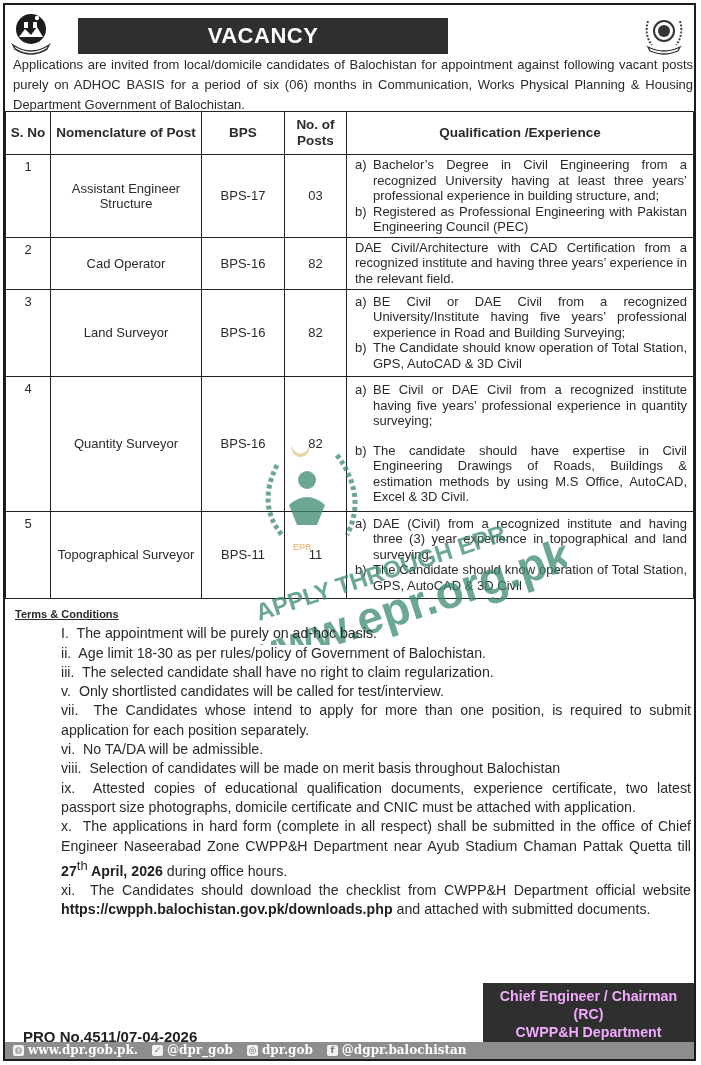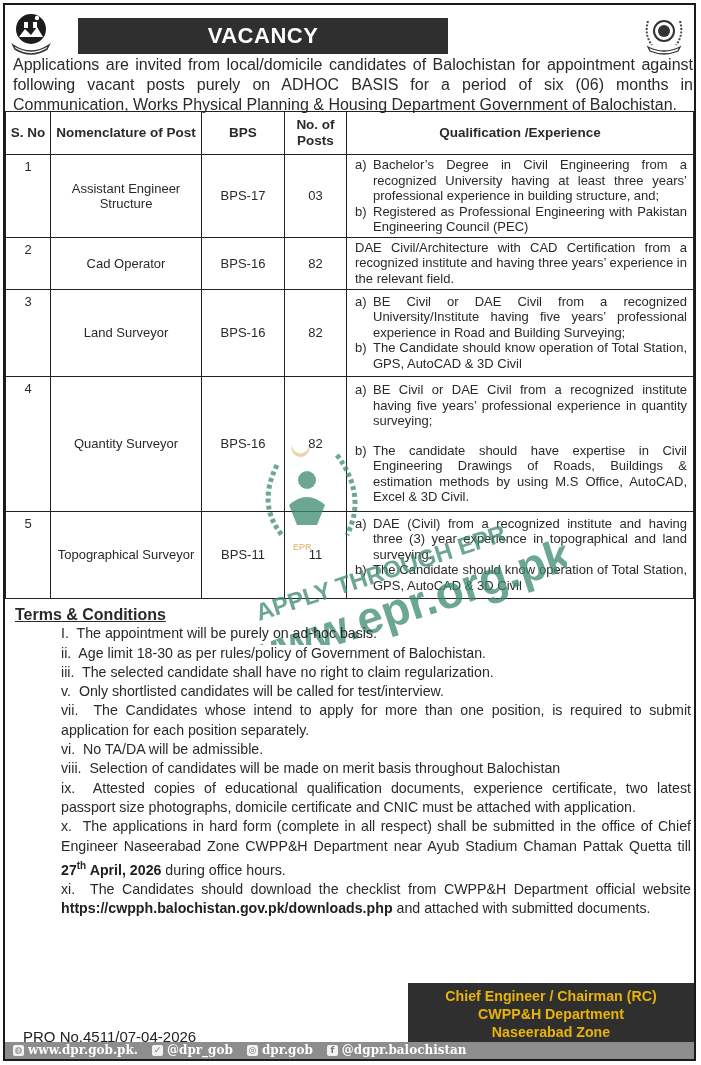--- a/index.html
+++ b/index.html
@@ -2,36 +2,36 @@
 <html><head>
 <meta charset="utf-8">
 <style>
   html, body { margin:0; padding:0; background:#ffffff; }
   body { width:701px; height:1065px; position:relative; overflow:hidden; font-family:"Liberation Sans", sans-serif; color:#222; }
   .page { position:absolute; left:3px; top:3px; width:693px; height:1058px; border:2px solid #1a1a1a; box-sizing:border-box; background:#fff; }
   .header { position:absolute; left:0; top:4px; width:689px; height:48px; }
   .logo-left { position:absolute; left:6px; top:2px; width:40px; height:44px; }
   .logo-right { position:absolute; right:8px; top:2px; width:44px; height:44px; }
   .vacancy-bar { position:absolute; left:73px; top:9px; width:370px; height:36px; background:#2f2f2f; color:#fff; font-weight:bold; font-size:22px; text-align:center; line-height:36px; letter-spacing:0.5px; }
-  .intro { position:absolute; left:8px; top:50px; width:680px; font-size:16px; line-height:20px; color:#2a2a2a; text-align:justify; }
+  .intro { position:absolute; left:8px; top:50px; width:680px; font-size:13px; line-height:20px; color:#2a2a2a; text-align:justify; }
   table.posts { position:absolute; left:0; top:106px; width:689px; border-collapse:collapse; font-size:13px; color:#2a2a2a; }
   table.posts th, table.posts td { border:1.5px solid #222; vertical-align:middle; }
   table.posts th { font-weight:bold; font-size:13.5px; line-height:16px; height:40px; text-align:center; }
   table.posts td.sno { vertical-align:top; text-align:center; padding-top:4px; }
   table.posts td.c { text-align:center; }
   td.qual { padding:2px 6px 2px 8px; line-height:15.5px; text-align:justify; }
   .qi { display:flex; }
   .qi .lbl { flex:0 0 18px; }
   .qi .txt { flex:1; text-align:justify; }
   .terms { position:absolute; left:10px; top:600px; width:676px; font-size:14.2px; line-height:19.3px; color:#2a2a2a; }
-  .terms .title { font-weight:bold; text-decoration:underline; font-size:16px; }
+  .terms .title { font-weight:bold; text-decoration:underline; font-size:11px; }
   .terms .item { text-align:justify;margin-left:46px; }
   .terms b { color:#222; }
-  .sig { position:absolute; right:0; top:978px; width:286px; height:59px; background:#2f2f2f; color:#eab308; font-weight:bold; font-size:14.2px; text-align:center; line-height:18px; padding-top:4px; box-sizing:border-box; }
-  .prq { position:absolute; left:18px; top:1023px; font-weight:normal; font-size:15px; color:#222; }
+  .sig { position:absolute; right:0; top:978px; width:211px; height:59px; background:#2f2f2f; color:#f0abfc; font-weight:bold; font-size:14.2px; text-align:center; line-height:18px; padding-top:4px; box-sizing:border-box; }
+  .prq { position:absolute; left:18px; top:1023px; font-weight:bold; font-size:15px; color:#222; }
   .footer { position:absolute; left:0; bottom:0; width:689px; height:17px; background:#8d8d8d; color:#fff; font-family:"DejaVu Serif", serif; font-weight:bold; font-size:12px; line-height:17px; display:flex; align-items:center; gap:14px; padding-left:8px; box-sizing:border-box; }
   .footer .seg { display:flex; align-items:center; gap:4px; }
   .ficon { display:inline-block; width:11px; height:11px; border-radius:2px; background:#f2f2f2; color:#777; font-size:9px; line-height:11px; text-align:center; font-family:"DejaVu Sans", sans-serif; }
   .watermark { position:absolute; left:242px; top:420px; width:320px; height:220px; pointer-events:none; }
 </style>
 </head>
 <body>
 
 <div class="page">
 
@@ -173,21 +173,21 @@
         <div class="item"><span>ii.</span>&nbsp; <span>Age limit 18-30 as per rules/policy of Government of Balochistan.</span></div>
         <div class="item"><span>iii.</span>&nbsp; <span>The selected candidate shall have no right to claim regularization.</span></div>
         <div class="item"><span>v.</span>&nbsp; <span>Only shortlisted candidates will be called for test/interview.</span></div>
         <div class="item"><span>vii.</span>&nbsp; <span>The Candidates whose intend to apply for more than one position, is required to submit application for each position separately.</span></div>
         <div class="item"><span>vi.</span>&nbsp; <span>No TA/DA will be admissible.</span></div>
         <div class="item"><span>viii.</span>&nbsp; <span>Selection of candidates will be made on merit basis throughout Balochistan</span></div>
         <div class="item"><span>ix.</span>&nbsp; <span>Attested copies of educational qualification documents, experience certificate, two latest passport size photographs, domicile certificate and CNIC must be attached with application.</span></div>
       </div>
     <div class="item">
       <span>x.</span>&nbsp;
-      <span>The applications in hard form (complete in all respect) shall be submitted in the office of Chief Engineer Naseerabad Zone CWPP&amp;H Department near Ayub Stadium Chaman Pattak Quetta till </span><b>27</b><sup style="font-size:10px;font-weight:bold">th</sup><b> April, 2026</b><span> during office hours.</span>
+      <span>The applications in hard form (complete in all respect) shall be submitted in the office of Chief Engineer Naseerabad Zone CWPP&amp;H Department near Ayub Stadium Chaman Pattak Quetta till </span><b>27</b><sup style="font-size:13px;font-weight:normal">th</sup><b> April, 2026</b><span> during office hours.</span>
     </div>
     <div class="item">
       <span>xi.</span>&nbsp;
       <span>The Candidates should download the checklist from CWPP&amp;H Department official website </span><b>https://cwpph.balochistan.gov.pk/downloads.php</b><span> and attached with submitted documents.</span>
     </div>
   </div>
 
   <div class="sig">
     <div>Chief Engineer / Chairman (RC)</div>
     <div>CWPP&amp;H Department</div>

